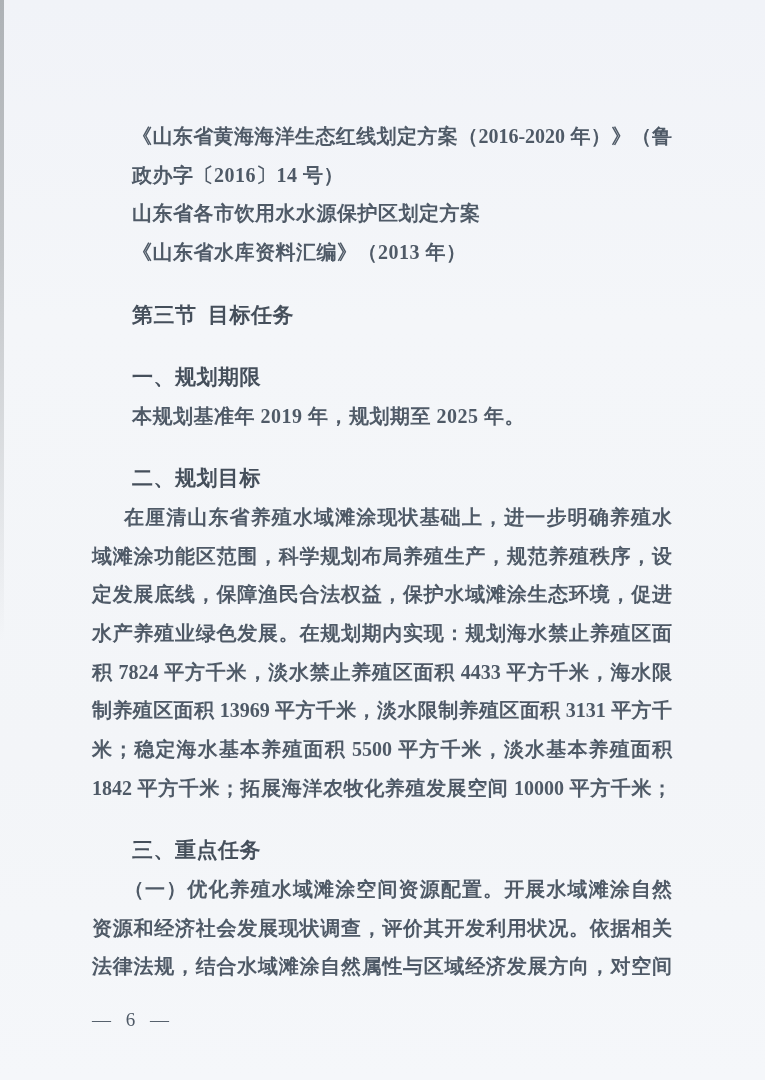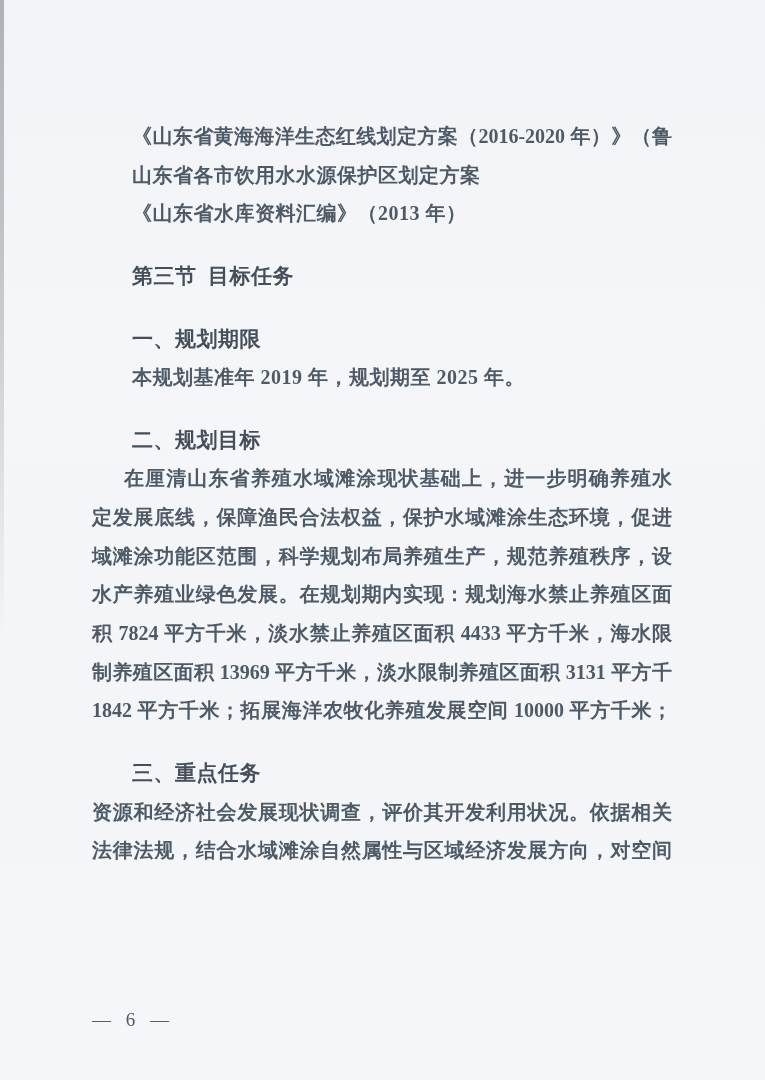--- a/index.html
+++ b/index.html
@@ -71,31 +71,34 @@
     color: var(--ink, #4f5a67);
   }
 </style>
 </head>
 <body>
 
 <div class="paper">
   <div class="edge-shadow"></div>
   <div class="text-block">
       <div class="line ref justify">《山东省黄海海洋生态红线划定方案（2016-2020 年）》（鲁</div>
+      <div class="line ref">政办字〔2016〕14 号）</div>
       <div class="line ref">山东省各市饮用水水源保护区划定方案</div>
       <div class="line ref">《山东省水库资料汇编》（2013 年）</div>
       <div class="line heading">第三节  目标任务</div>
       <div class="line heading">一、规划期限</div>
       <div class="line body-indent">本规划基准年 2019 年，规划期至 2025 年。</div>
       <div class="line heading">二、规划目标</div>
       <div class="line para-first justify">在厘清山东省养殖水域滩涂现状基础上，进一步明确养殖水</div>
+      <div class="line para justify">域滩涂功能区范围，科学规划布局养殖生产，规范养殖秩序，设</div>
       <div class="line para justify">定发展底线，保障渔民合法权益，保护水域滩涂生态环境，促进</div>
-      <div class="line para justify">域滩涂功能区范围，科学规划布局养殖生产，规范养殖秩序，设</div>
       <div class="line para justify">水产养殖业绿色发展。在规划期内实现：规划海水禁止养殖区面</div>
       <div class="line para justify">积 7824 平方千米，淡水禁止养殖区面积 4433 平方千米，海水限</div>
       <div class="line para justify">制养殖区面积 13969 平方千米，淡水限制养殖区面积 3131 平方千</div>
+      <div class="line para justify">米；稳定海水基本养殖面积 5500 平方千米，淡水基本养殖面积</div>
       <div class="line para justify">1842 平方千米；拓展海洋农牧化养殖发展空间 10000 平方千米；</div>
       <div class="line heading">三、重点任务</div>
+      <div class="line para-first justify">（一）优化养殖水域滩涂空间资源配置。开展水域滩涂自然</div>
       <div class="line para justify">资源和经济社会发展现状调查，评价其开发利用状况。依据相关</div>
       <div class="line para justify">法律法规，结合水域滩涂自然属性与区域经济发展方向，对空间</div>
     </div>
   <div class="page-number">— 6 —</div>
 </div>
 
 </body></html>

